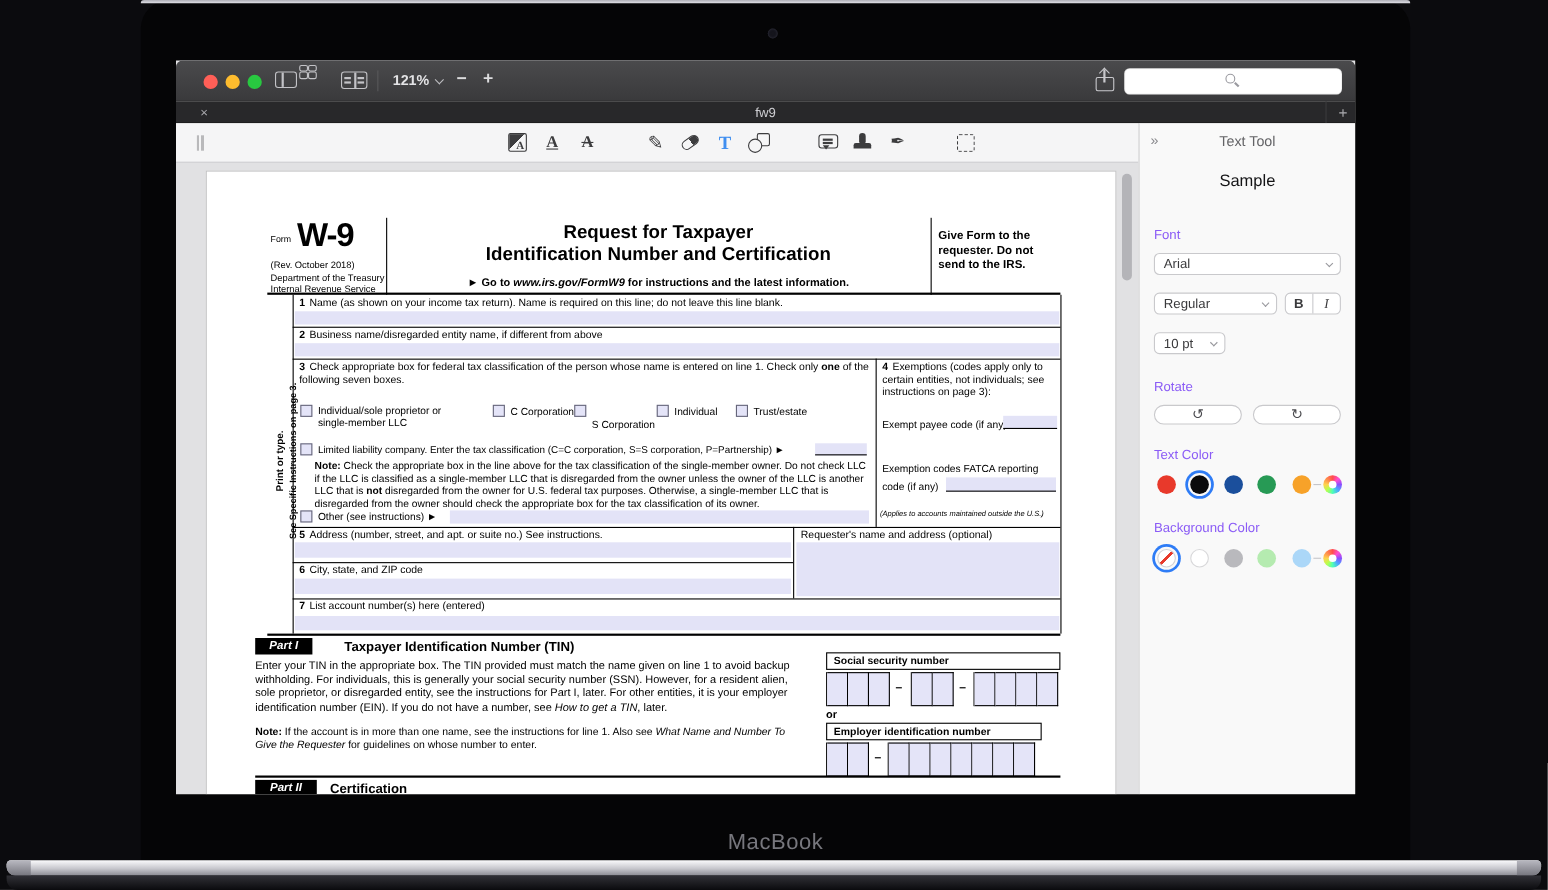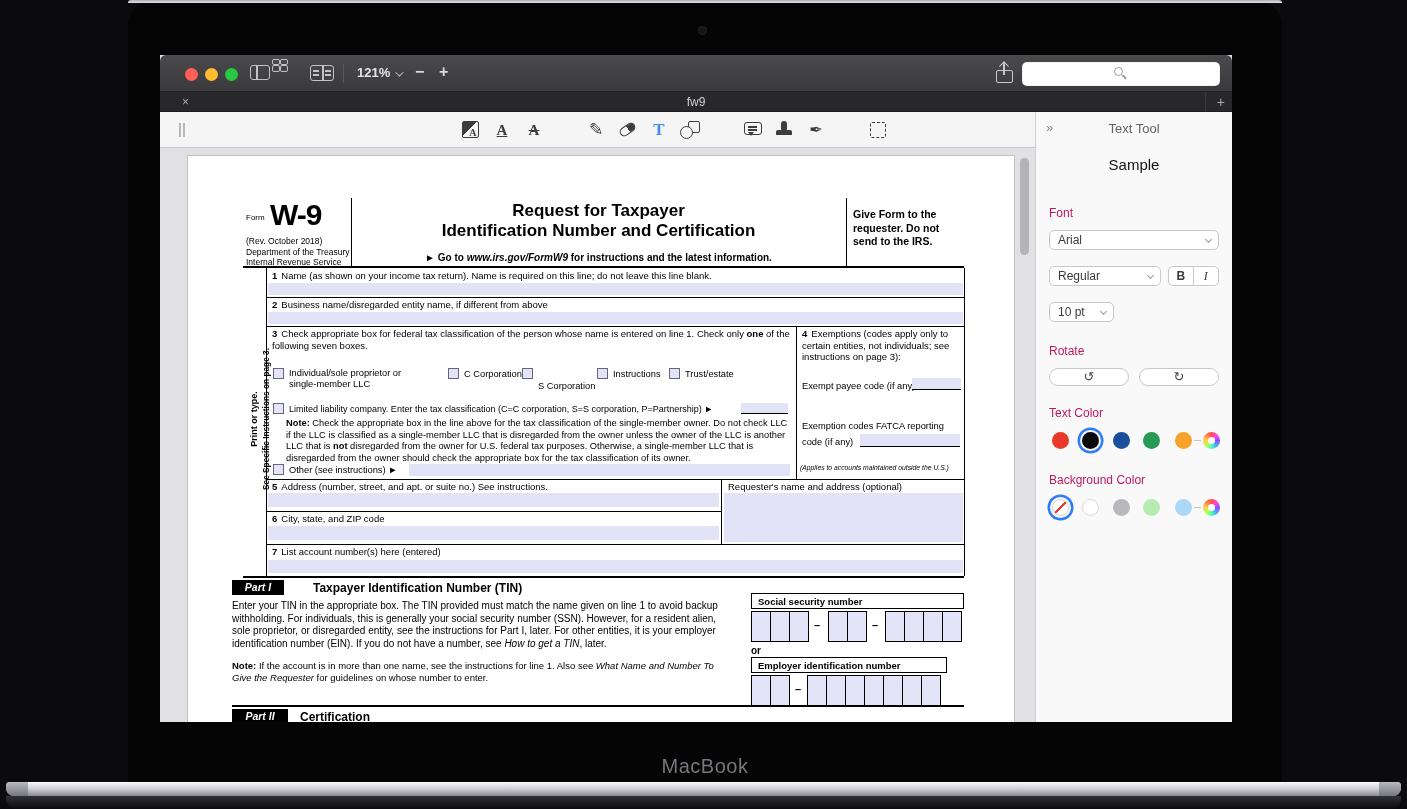--- a/index.html
+++ b/index.html
@@ -105,21 +105,21 @@
   .lbl { font-size:9.5px; line-height:11.5px; }
   .lbl b.num { font-weight:bold; margin-right:4px; }
   .cell { width:19px; height:31px; border:1px solid #000; border-left:none; background:#e4e4f8; display:inline-block; }
   .cellgrp { position:absolute; font-size:0; border-left:1px solid #000; }
   .partbox { position:absolute; background:#000; color:#fff; font-weight:bold; font-style:italic;
              font-size:10.5px; text-align:center; line-height:15px; height:15px; }
   .vtext { position:absolute; transform:rotate(-90deg); text-align:center; font-weight:bold; color:#000; }
 
   
   .sidebar { position:absolute; left:875px; top:57px; width:197px; height:610px; background:#f9f9f9; border-left:1px solid #cfcfd1; }
-  .sb-label { position:absolute; left:13px; font-size:12px; color:#be185d; }
+  .sb-label { position:absolute; left:13px; font-size:12px; color:#8b5cf6; }
   .sb-select { position:absolute; height:20px; background:#fff; border:1px solid #c9c9cc; border-radius:5px;
                font-size:12px; color:#3a3a3c; line-height:18px; padding-left:8px; }
   .sb-select .chev2 { position:absolute; right:7px; top:6px; width:5px; height:5px;
                border-right:1.3px solid #98989d; border-bottom:1.3px solid #98989d; transform:rotate(45deg); }
   .seg { position:absolute; height:20px; background:#fff; border:1px solid #c9c9cc; border-radius:5px; display:flex; }
   .seg > div { width:50%; text-align:center; font-size:12px; line-height:18px; color:#3a3a3c; }
   .seg > div:first-child { border-right:1px solid #c9c9cc; font-weight:bold; }
   .seg > div:last-child { font-style:italic; font-family:"Liberation Serif",serif; }
   .rbtn { position:absolute; width:80px; height:18px; background:#fff; border:1px solid #c9c9cc; border-radius:9px;
           text-align:center; font-size:13px; line-height:16px; color:#4a4a4e; }
@@ -246,21 +246,21 @@
 
         <div class="ft lbl" style="left:84px;top:172px;width:518px;"><b class="num">3</b><span>Check appropriate box for federal tax classification of the person whose name is entered on line 1. Check only </span><b>one</b><span> of the following seven boxes.</span></div>
 
         <div class="cbx" style="left:85px;top:212px;"></div>
         <div class="ft" style="left:101px;top:212px;width:128px;font-size:9.3px;line-height:11px;">Individual/sole proprietor or single-member LLC</div>
         <div class="cbx" style="left:260px;top:212px;"></div>
         <div class="ft" style="left:276px;top:213px;font-size:9.3px;">C Corporation</div>
         <div class="cbx" style="left:334px;top:212px;"></div>
         <div class="ft" style="left:350px;top:213px;font-size:9.3px;margin-top:12px;">S Corporation</div>
         <div class="cbx" style="left:409px;top:212px;"></div>
-        <div class="ft" style="left:425px;top:213px;font-size:9.3px;">Instructions</div>
+        <div class="ft" style="left:425px;top:213px;font-size:9.3px;">Individual</div>
         <div class="cbx" style="left:481px;top:212px;"></div>
         <div class="ft" style="left:497px;top:213px;font-size:9.3px;">Trust/estate</div>
 
         <div class="cbx" style="left:85px;top:247px;"></div>
         <div class="ft" style="left:101px;top:248px;width:452px;font-size:9px;">Limited liability company. Enter the tax classification (C=C corporation, S=S corporation, P=Partnership) ►</div>
         <div class="strip" style="left:553px;top:247px;width:47px;height:11px;border-bottom:1px solid #000;"></div>
 
         <div class="ft" style="left:98px;top:262px;width:507px;font-size:9.3px;line-height:11.5px;"><b>Note:</b><span> Check the appropriate box in the line above for the tax classification of the single-member owner.  Do not check LLC if the LLC is classified as a single-member LLC that is disregarded from the owner unless the owner of the LLC is another LLC that is </span><b>not</b><span> disregarded from the owner for U.S. federal tax purposes. Otherwise, a single-member LLC that is disregarded from the owner should check the appropriate box for the tax classification of its owner.</span></div>
 
         <div class="cbx" style="left:85px;top:308px;"></div>

